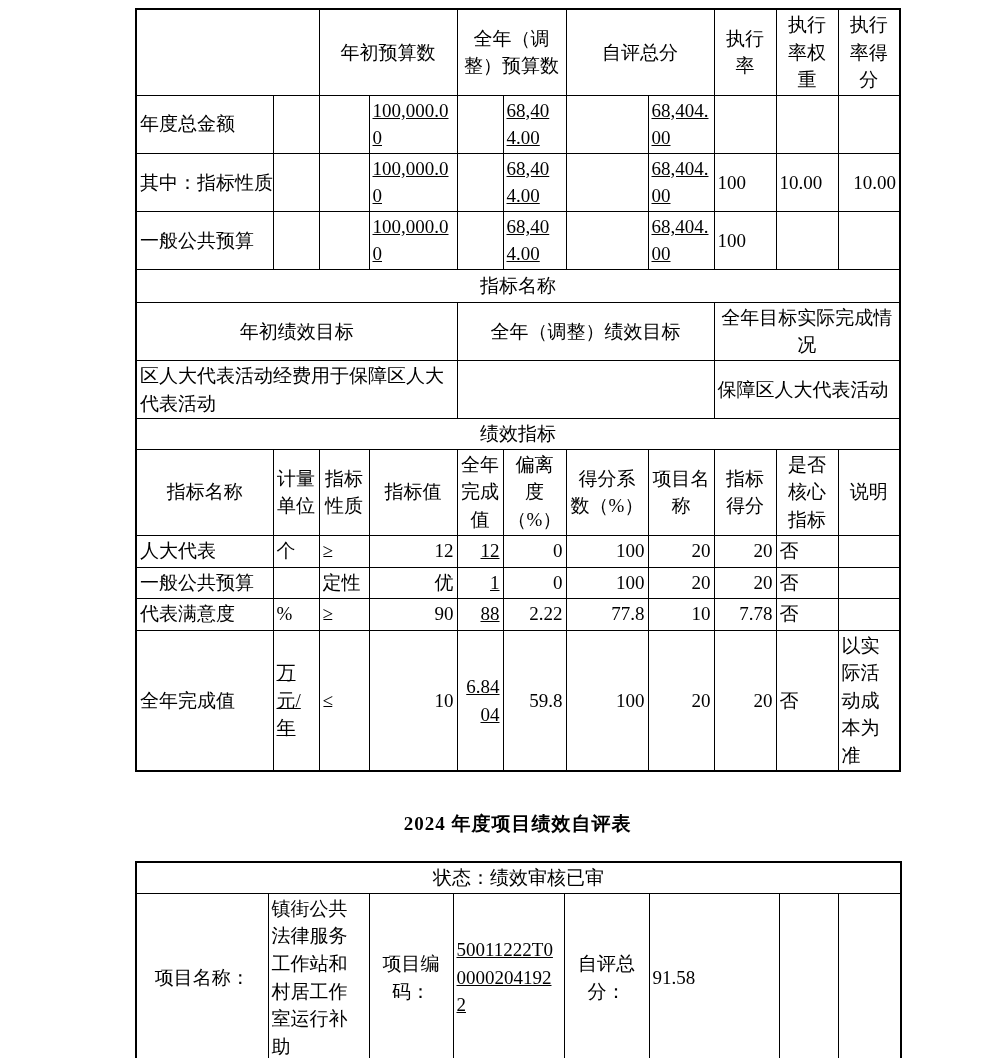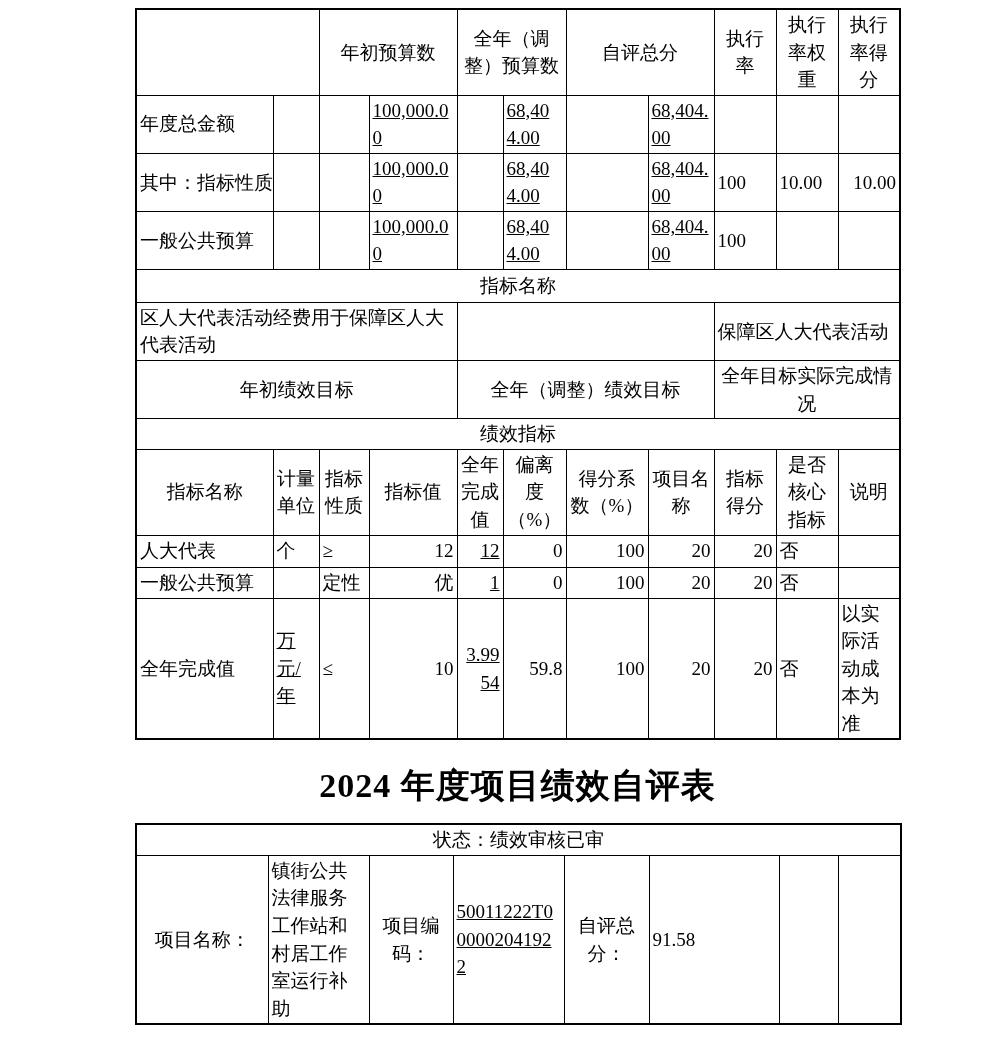--- a/index.html
+++ b/index.html
@@ -25,22 +25,22 @@
   }
   .c { text-align:center; }
   .r { text-align:right; }
   .l { text-align:left; }
   .nw { white-space:nowrap; }
   .ba { word-break:break-all;text-decoration:underline; }
   .vt { vertical-align:top; }
   .pr { padding-right:4px;text-align:center; }
   .tight { padding:1px 1px; }
   .title {
-    width:765px; margin-left:135px; margin-top:24px; height:44px;
-    text-align:center; font-size:34px; font-weight:bold; line-height:44px;
+    width:765px; margin-left:135px; margin-top:30px; height:44px;
+    text-align:center; font-size:19px; font-weight:bold; line-height:44px;
     letter-spacing:1px;
   }
   .t2 { margin-top:15px; }
   .toptable { margin-top:8px; }
 </style>
 </head>
 <body>
 
 <div class="page">
 
@@ -109,30 +109,30 @@
       <td class="l ba tight">68,404.00</td>
       <td class="l">100</td>
       <td class="l"></td>
       <td class="r"></td>
     </tr>
 
     <tr style="height:33px">
       <td colspan="11" class="c">指标名称</td>
     </tr>
 
+    <tr style="height:52px">
+      <td colspan="4" class="c">年初绩效目标</td>
+      <td colspan="4" class="c">全年（调整）绩效目标</td>
+      <td colspan="3" class="c">全年目标实际完成情况</td>
+    </tr>
+
     <tr style="height:58px">
       <td colspan="4" class="l vt">区人大代表活动经费用于保障区人大代表活动</td>
       <td colspan="4" class="l vt"></td>
       <td colspan="3" class="l vt">保障区人大代表活动</td>
-    </tr>
-
-    <tr style="height:52px">
-      <td colspan="4" class="c">年初绩效目标</td>
-      <td colspan="4" class="c">全年（调整）绩效目标</td>
-      <td colspan="3" class="c">全年目标实际完成情况</td>
     </tr>
 
     <tr style="height:29px">
       <td colspan="11" class="c">绩效指标</td>
     </tr>
 
     <tr style="height:86px">
       <td class="c">指标名称</td>
       <td class="c tight">计量单位</td>
       <td class="c tight">指标性质</td>
@@ -168,27 +168,40 @@
       <td class="r ba tight">1</td>
       <td class="r">0</td>
       <td class="r">100</td>
       <td class="r">20</td>
       <td class="r">20</td>
       <td class="l">否</td>
       <td class="l tight"></td>
     </tr>
 
 
+    <tr style="height:32px">
+      <td class="l nw">代表满意度</td>
+      <td class="l">%</td>
+      <td class="l">≥</td>
+      <td class="r">90</td>
+      <td class="r ba tight">88</td>
+      <td class="r">2.22</td>
+      <td class="r">77.8</td>
+      <td class="r">10</td>
+      <td class="r">7.78</td>
+      <td class="l">否</td>
+      <td class="l tight"></td>
+    </tr>
 
     <tr style="height:79px">
       <td class="l nw">全年完成值</td>
       <td class="l ba tight">万元/年</td>
       <td class="l">≤</td>
       <td class="r">10</td>
-      <td class="r ba tight">3.9954</td>
+      <td class="r ba tight">6.8404</td>
       <td class="r">59.8</td>
       <td class="r">100</td>
       <td class="r">20</td>
       <td class="r">20</td>
       <td class="l">否</td>
       <td class="l tight">以实际活动成本为准</td>
     </tr>
   </tbody>
     </table>
 

